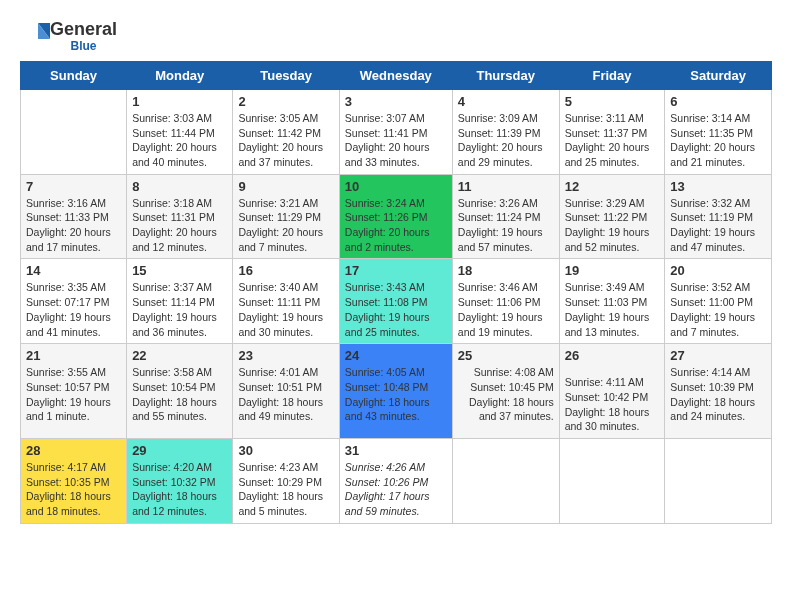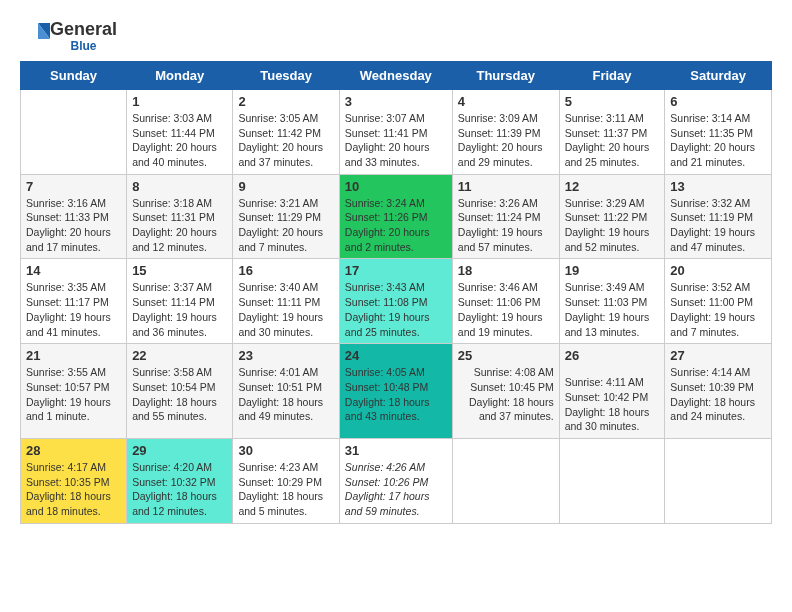--- a/index.html
+++ b/index.html
@@ -205,21 +205,21 @@
           <div class="day-info" style="white-space: pre-line;">Sunrise: 3:32 AM
 Sunset: 11:19 PM
 Daylight: 19 hours
 and 47 minutes.</div>
         </td>
       </tr>
       <tr>
         <td style="background: rgb(255, 255, 255);">
           <span class="day-num">14</span>
           <div class="day-info" style="white-space: pre-line;">Sunrise: 3:35 AM
-Sunset: 11:17 PM
+Sunset: 07:17 PM
 Daylight: 19 hours
 and 41 minutes.</div>
         </td>
         <td style="background: rgb(255, 255, 255);">
           <span class="day-num">15</span>
           <div class="day-info" style="white-space: pre-line;">Sunrise: 3:37 AM
 Sunset: 11:14 PM
 Daylight: 19 hours
 and 36 minutes.</div>
         </td>
@@ -274,21 +274,21 @@
 Daylight: 18 hours
 and 55 minutes.</div>
         </td>
         <td style="background: rgb(245, 245, 245);">
           <span class="day-num">23</span>
           <div class="day-info" style="white-space: pre-line;">Sunrise: 4:01 AM
 Sunset: 10:51 PM
 Daylight: 18 hours
 and 49 minutes.</div>
         </td>
-        <td style="background: #14b8a6;">
+        <td style="background: #3b82f6;">
           <span class="day-num">24</span>
           <div class="day-info" style="white-space: pre-line;">Sunrise: 4:05 AM
 Sunset: 10:48 PM
 Daylight: 18 hours
 and 43 minutes.</div>
         </td>
         <td style="background: rgb(245, 245, 245);">
           <span class="day-num">25</span>
           <div class="day-info" style="white-space: pre-line; text-align: right;">Sunrise: 4:08 AM
 Sunset: 10:45 PM

